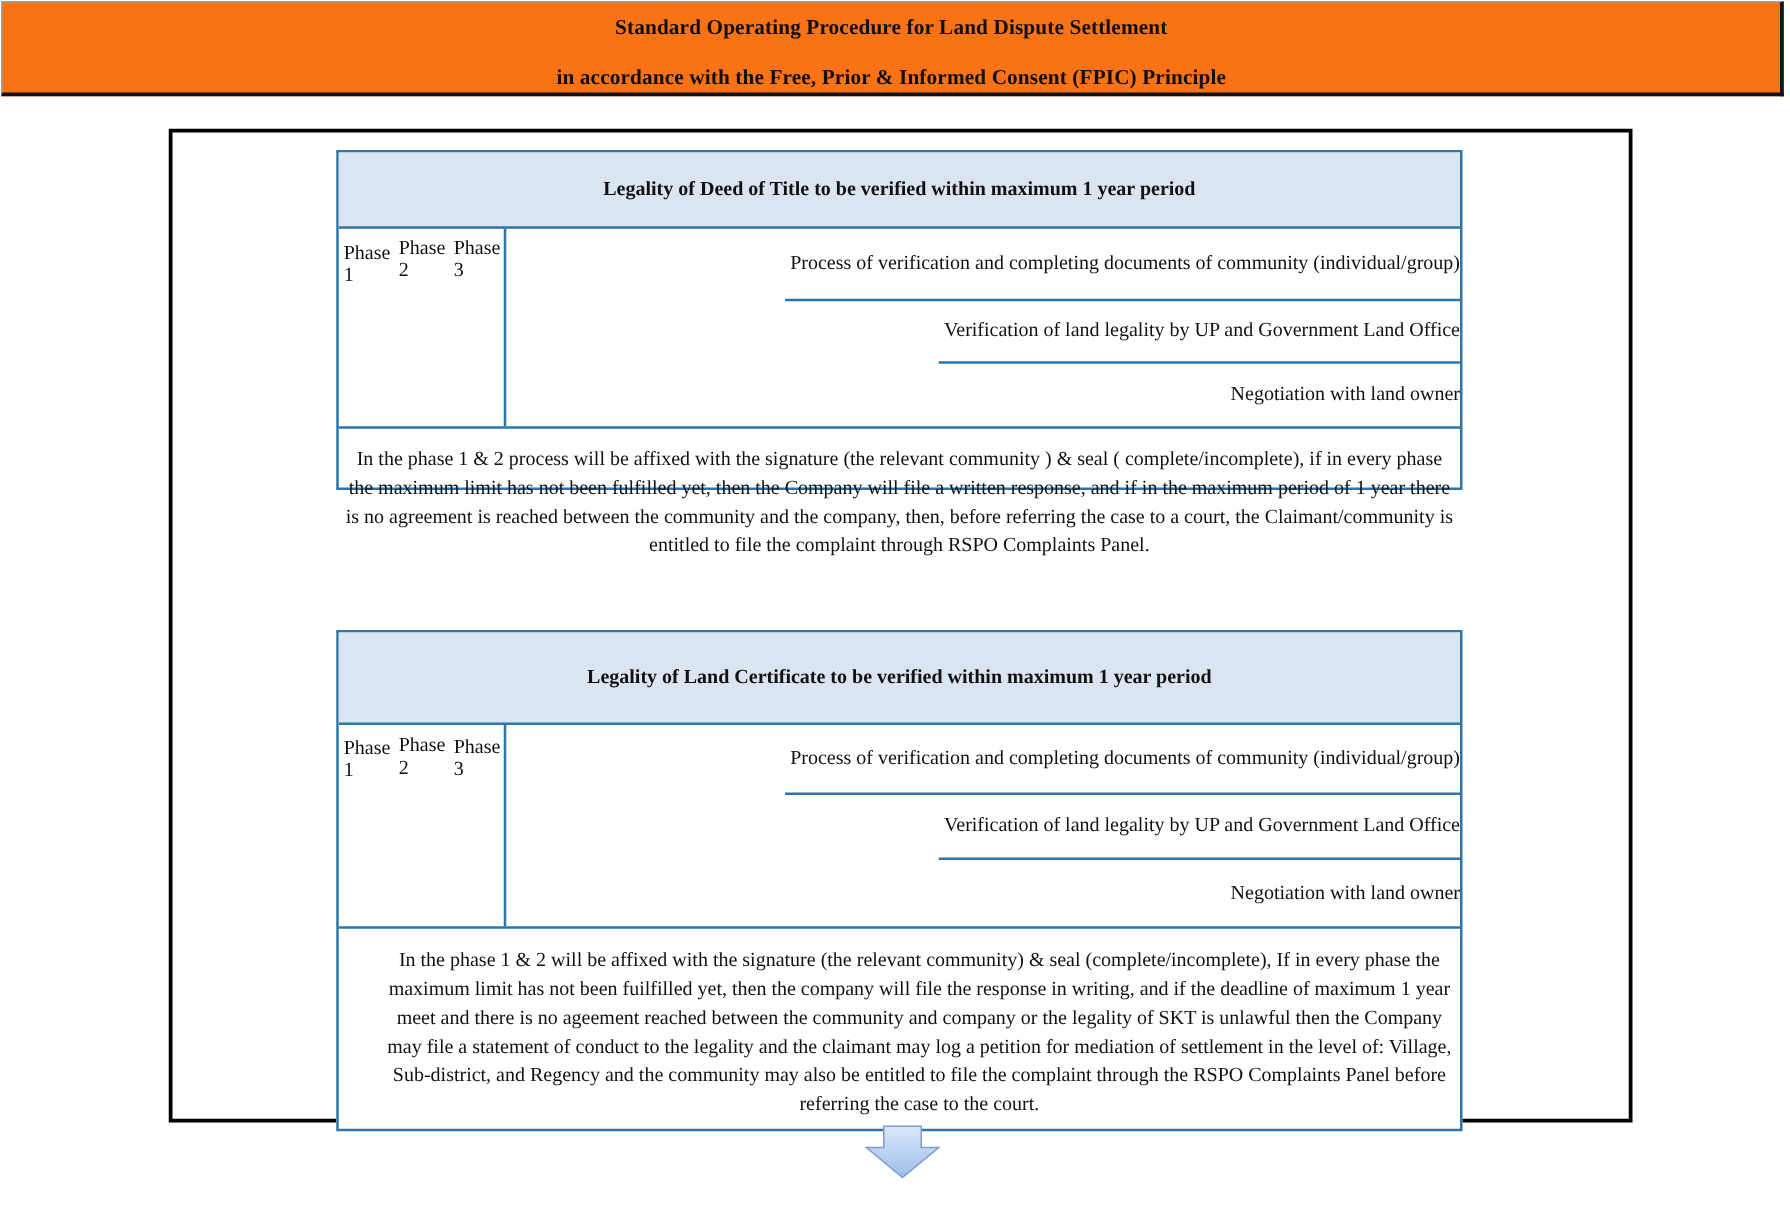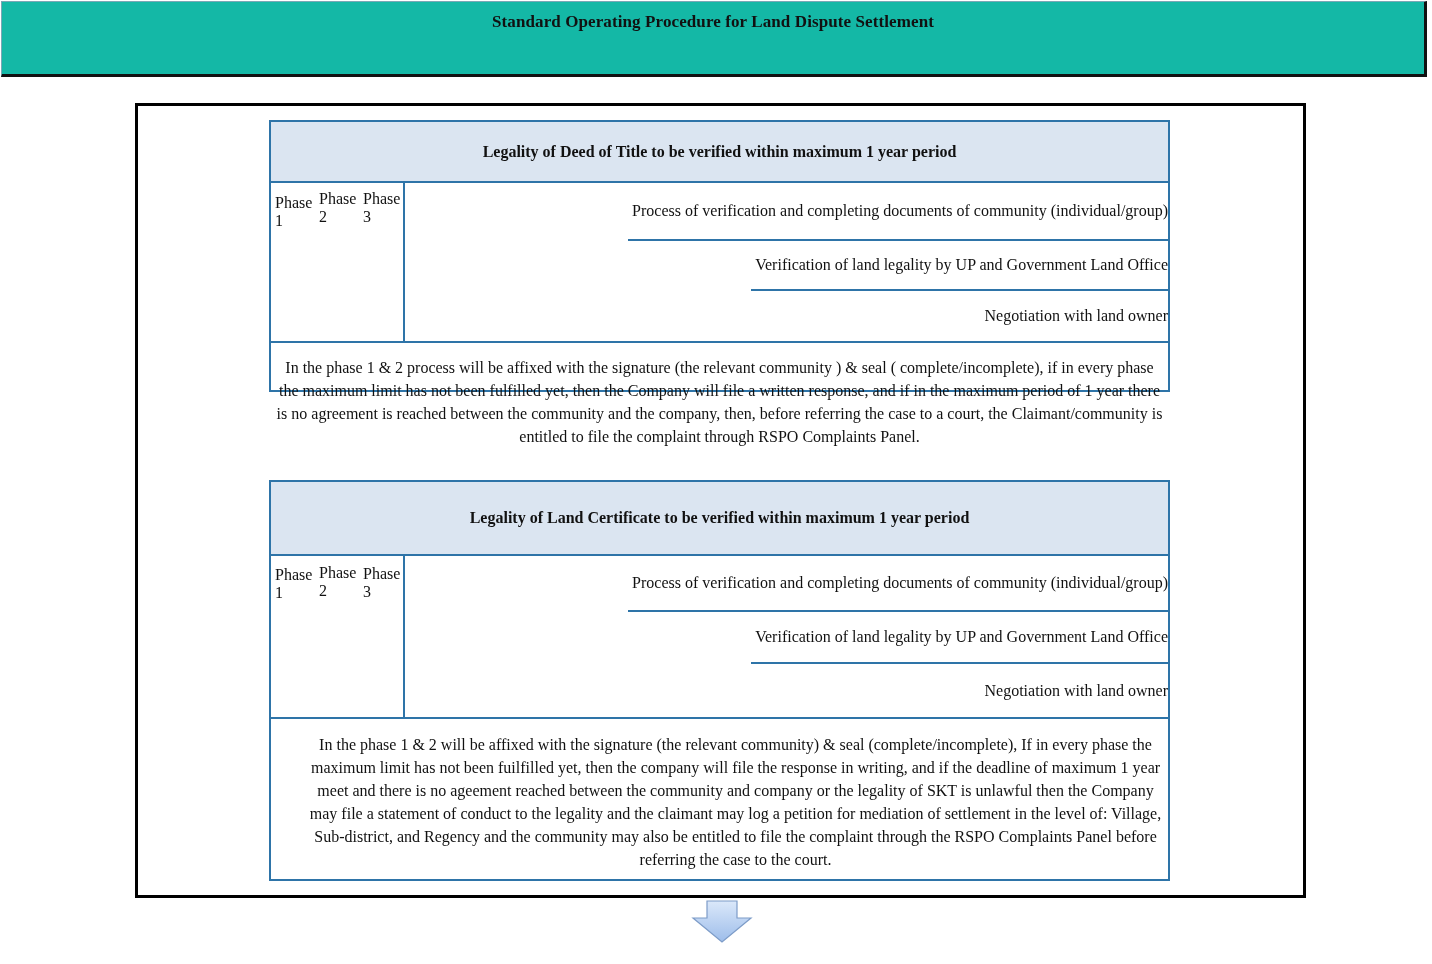--- a/index.html
+++ b/index.html
@@ -14,21 +14,21 @@
       overflow: hidden;
       font-family: "Liberation Serif", "DejaVu Serif", serif;
       color: #111111;
     }
     .header-banner {
       position: absolute;
       left: 1px;
       top: 1px;
       width: 1426px;
       height: 76px;
-      background: #14b8a6;
+      background: #f97316;
       border: 1px solid #7aa7b5;
       border-bottom: 3px solid #111111;
       border-right: 3px solid #111111;
       box-sizing: border-box;
     }
     .header-line {
       position: absolute;
       left: 0;
       width: 100%;
       text-align: center;
@@ -52,21 +52,21 @@
 
     .sop-table {
       position: absolute;
       left: 269px;
       width: 901px;
       border: 2px solid #2e74a8;
       box-sizing: border-box;
       background: #ffffff;
     }
     .sop-table.t1 { top: 120px; height: 272px; }
-    .sop-table.t2 { top: 480px; height: 401px; }
+    .sop-table.t2 { top: 504px; height: 401px; }
 
     .table-title {
       background: #dbe5f1;
       border-bottom: 2px solid #2e74a8;
       box-sizing: border-box;
       display: flex;
       align-items: center;
       justify-content: center;
       font-weight: bold;
       font-size: 16px;
@@ -129,20 +129,21 @@
       top: 900px;
       width: 62px;
       height: 44px;
     }
   </style>
 </head>
 <body>
 
 <div class="header-banner">
   <div class="header-line l1">Standard Operating Procedure for Land Dispute Settlement</div>
+  <div class="header-line l2">in accordance with the Free, Prior &amp; Informed Consent (FPIC) Principle</div>
 </div>
 
 <div class="outer-frame"></div>
 
 <div class="sop-table t1">
   <div class="table-title">Legality of Deed of Title to be verified within maximum 1 year period</div>
   <div class="phase-block">
     <div class="phase-labels">
       <div class="phase-label row-1">Phase 1</div>
       <div class="phase-label row-2">Phase 2</div>

